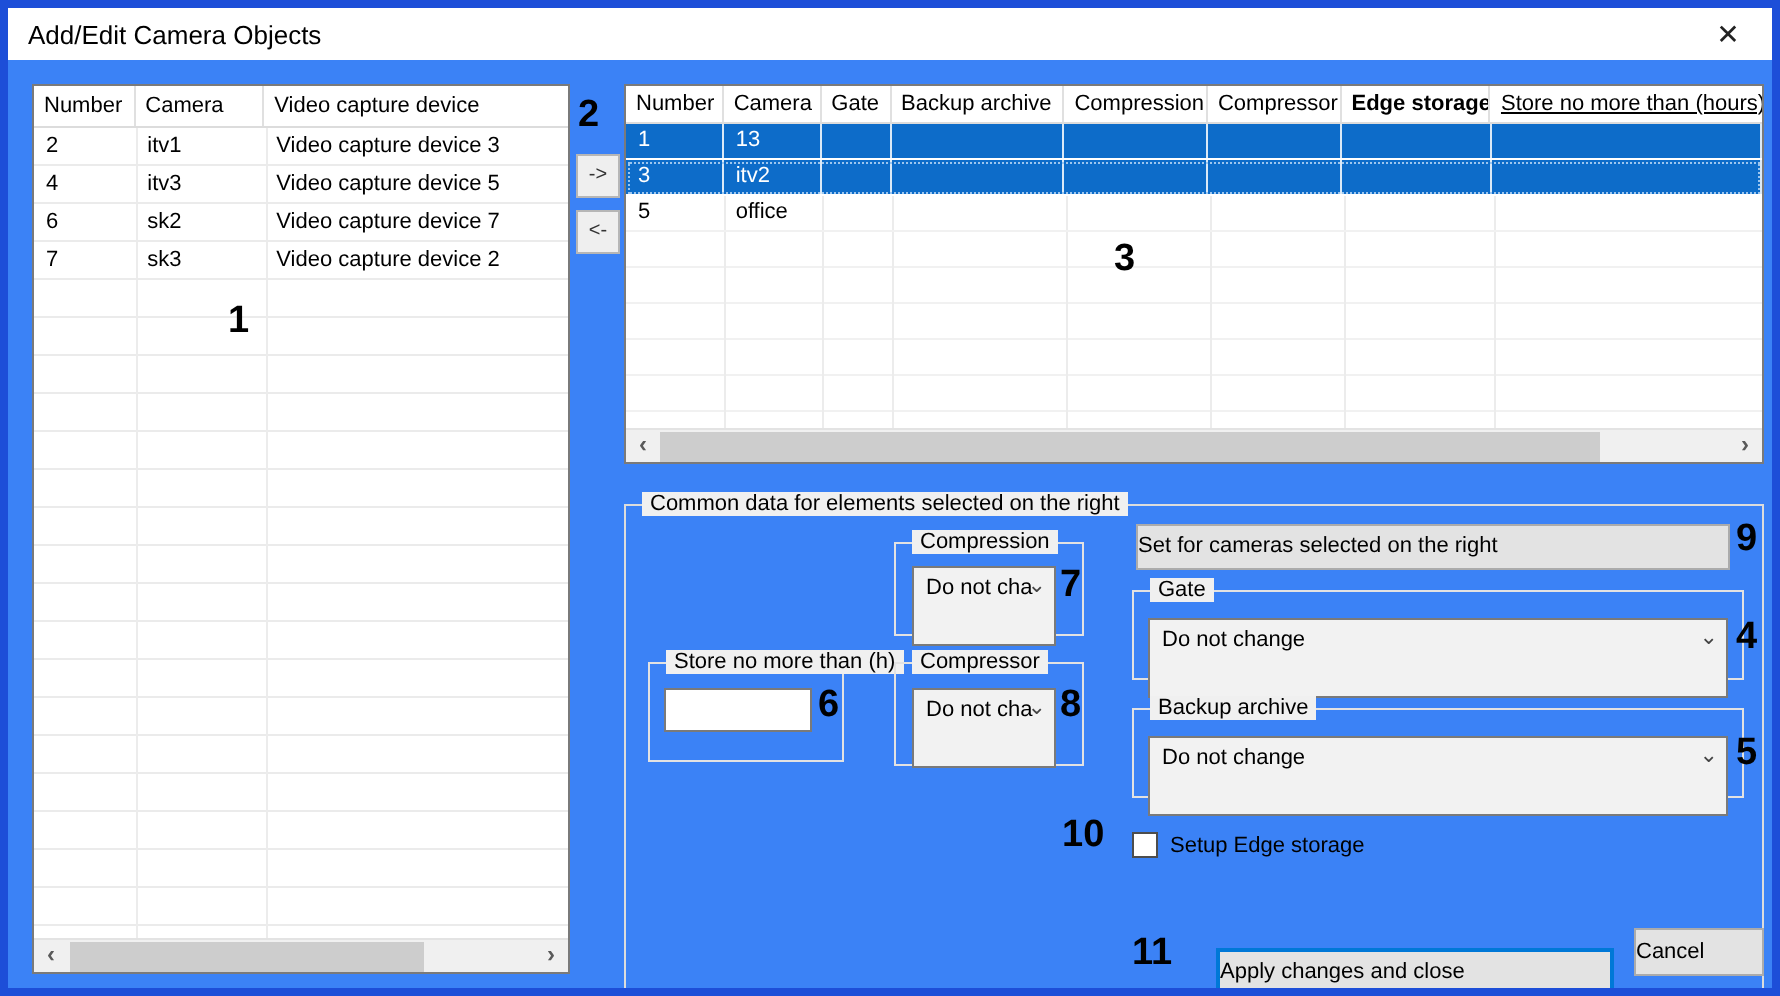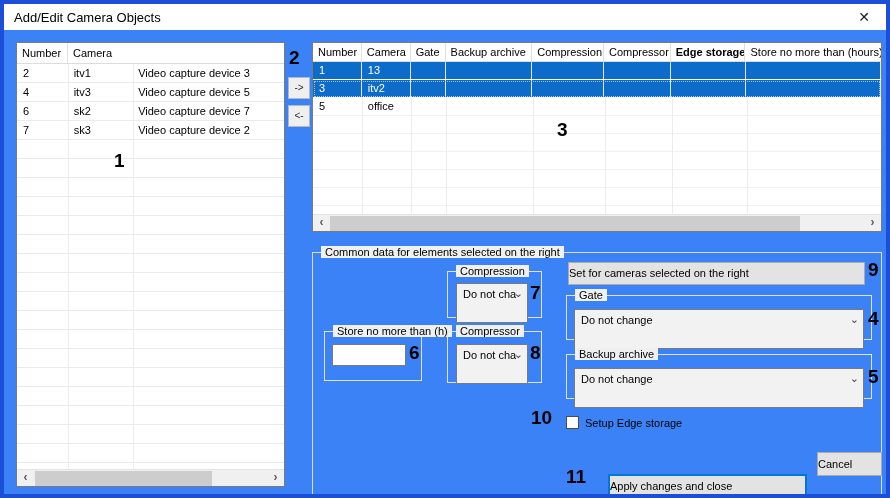--- a/index.html
+++ b/index.html
@@ -29,21 +29,21 @@
   .lv-row{position:relative;display:flex;z-index:2;}
   .lv-left .lv-row{height:19px;line-height:18px;border-bottom:1px solid #ebebeb;}
   .lv-right .lv-row{height:18px;line-height:17px;border-bottom:1px solid #f1f1f1;}
   .cell{padding-left:6px;white-space:nowrap;overflow:hidden;}
   .lv-row.selected{background:#0d6cc9;color:#fff;border-bottom:1px solid #fff;}
   .lv-row.selected .cell{border-right:1px solid rgba(255,255,255,.85);}
   .lv-row.focused{outline:1px dotted #9cc6ef;outline-offset:-2px;}
   
   .lc0{width:51px;}.lc1{width:65px;}.lc2{width:153px;}
   .rc0{width:49px;}.rc1{width:49px;}.rc2{width:35px;}.rc3{width:87px;}
-  .rc4{width:72px;}.rc5{width:67px;}.rc6{width:75px;font-weight:bold;}.rc7{width:136px;}
+  .rc4{width:72px;}.rc5{width:67px;}.rc6{width:75px;font-weight:bold;}.rc7{width:136px;text-decoration:underline;}
 
   
   .hscroll{position:absolute;left:0;right:0;bottom:0;height:17px;background:#f0f0f0;border-top:1px solid #e3e3e3;}
   .sb-arrow{position:absolute;top:0;width:17px;height:16px;text-align:center;line-height:15px;
     font-size:12px;color:#5a5a5a;font-weight:700;}
   .sb-arrow.left{left:0;}
   .sb-arrow.right{right:0;}
   .sb-thumb{position:absolute;top:1px;height:15px;background:#cdcdcd;}
 
   
@@ -78,20 +78,21 @@
 
   <div class="titlebar">
     <span class="title-text">Add/Edit Camera Objects</span>
     <span class="close-btn">✕</span>
   </div>
 
   <div class="listview lv-left">
     <div class="lv-header">
       <div class="hcell lc0">Number</div>
       <div class="hcell lc1">Camera</div>
+      <div class="hcell lc2">Video capture device</div>
     </div>
     <div class="lv-body">
       <div class="vline" style="left:51px"></div>
       <div class="vline" style="left:116px"></div>
       <div class="lv-row">
         <div class="cell lc0">2</div>
         <div class="cell lc1">itv1</div>
         <div class="cell lc2">Video capture device 3</div>
       </div>
       <div class="lv-row">
@@ -221,21 +222,21 @@
   </div>
   <div class="combo" style="left:570px;top:364px;width:290px">
     <span>Do not change</span>
     <span class="chev">⌄</span>
   </div>
 
   <div class="checkbox" style="left:562px;top:412px"></div>
   <span class="label" style="left:581px;top:413px">Setup Edge storage</span>
 
   <div class="win-btn default" style="left:604px;top:470px;width:199px;height:24px;line-height:20px">Apply changes and close</div>
-  <div class="win-btn" style="left:813px;top:448px;width:65px;height:24px;line-height:22px">Cancel</div>
+  <div class="win-btn" style="left:813px;top:460px;width:65px;height:24px;line-height:22px">Cancel</div>
 
   <span class="ann" style="left:110px;top:147px">1</span>
   <span class="ann" style="left:285px;top:44px">2</span>
   <span class="ann" style="left:553px;top:116px">3</span>
   <span class="ann" style="left:864px;top:305px">4</span>
   <span class="ann" style="left:864px;top:363px">5</span>
   <span class="ann" style="left:405px;top:339px">6</span>
   <span class="ann" style="left:526px;top:279px">7</span>
   <span class="ann" style="left:526px;top:339px">8</span>
   <span class="ann" style="left:864px;top:256px">9</span>

